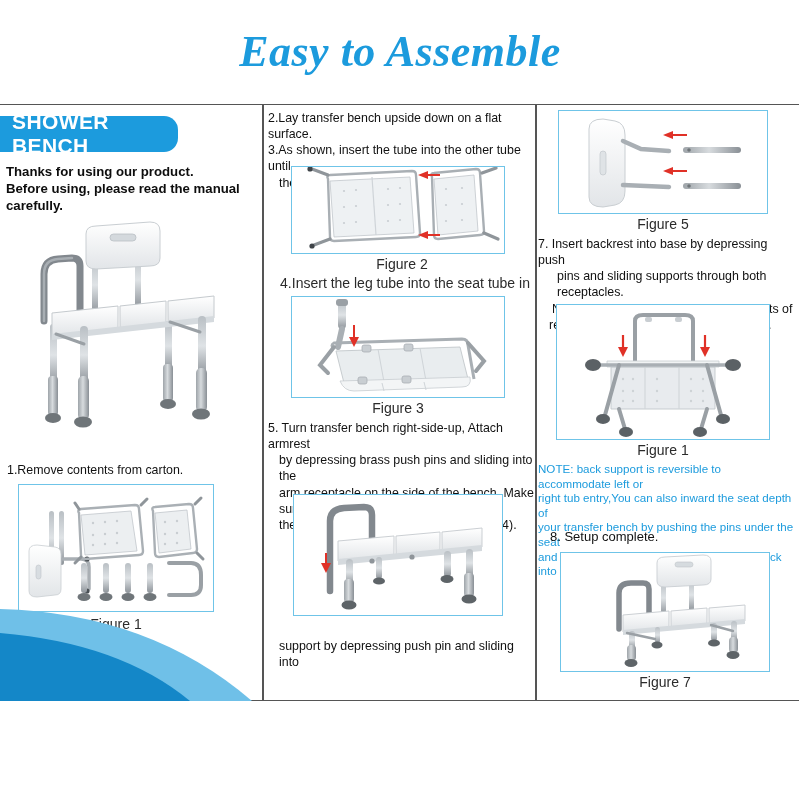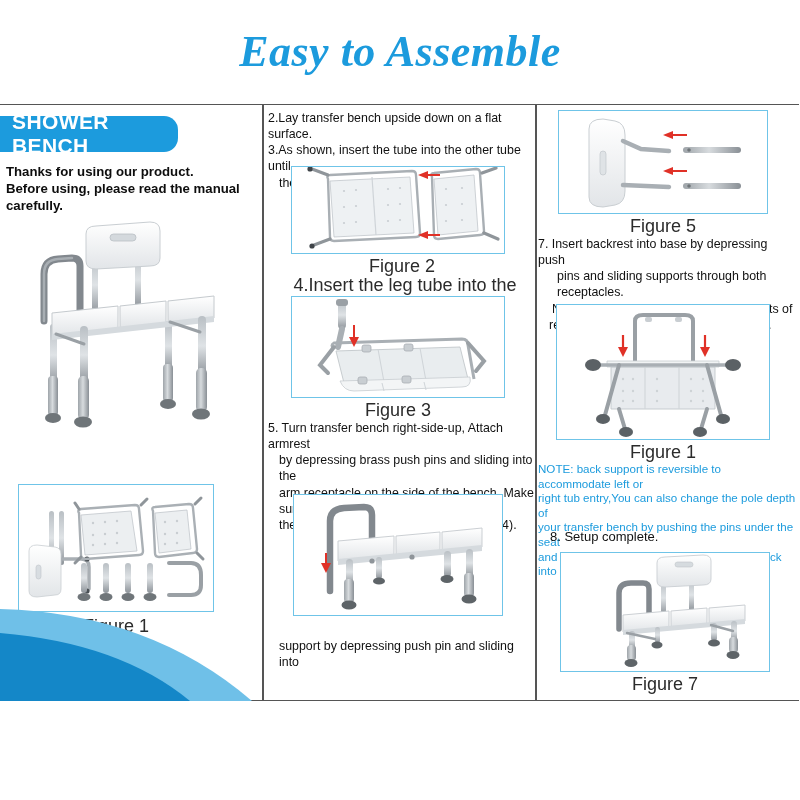--- a/index.html
+++ b/index.html
@@ -102,21 +102,21 @@
     line-height: 1.3;
     color: #111;
   }
   .step-left {
     position: absolute;
     left: 7px; top: 358px;
     width: 250px;
   }
   .caption {
     text-align: center;
-    font-size: 18px;
+    font-size: 14px;
     color: #2b2b2b;
   }
 
   
   .figbox {
     position: absolute;
     border: 1.5px solid #6fc4e8;
     background: #ffffff;
     box-sizing: border-box;
   }
@@ -231,20 +231,21 @@
         <ellipse cx="69" cy="206" rx="9" ry="5.5" fill="#6f7579"></ellipse>
         <rect x="184" y="100" width="8" height="60" rx="4" fill="url(#tubev)"></rect>
         <rect x="182" y="152" width="11" height="44" rx="5" fill="url(#tubeg)"></rect>
         <ellipse cx="187" cy="198" rx="9" ry="5.5" fill="#6f7579"></ellipse>
 
         <path d="M42 118 L70 128" stroke="#9aa0a5" stroke-width="3" stroke-linecap="round"></path>
         <path d="M156 106 L186 116" stroke="#9aa0a5" stroke-width="3" stroke-linecap="round"></path>
       </svg>
     </div>
 
+    <div class="step step-left">1.Remove contents from carton.</div>
 
     <div class="figbox fig1">
       <svg width="193" height="125" viewBox="0 0 193 125">
 
         <rect x="30" y="26" width="5" height="54" rx="2.5" fill="url(#tubev)"></rect>
         <rect x="40" y="26" width="5" height="54" rx="2.5" fill="url(#tubev)"></rect>
 
         <path d="M10 66 Q10 60 18 60 L36 62 Q42 63 42 69 L42 104 Q42 110 36 110 L18 112 Q10 112 10 106 Z" fill="url(#seatg)" stroke="#c9ced2" stroke-width="0.8"></path>
         <rect x="17" y="80" width="5" height="14" rx="2.5" fill="#d8dde1" stroke="#bfc4c9" stroke-width="0.6"></rect>
 
@@ -540,21 +541,21 @@
           <polygon points="66,52 61,42 71,42" stroke="none"></polygon>
           <line x1="148" y1="30" x2="148" y2="44"></line>
           <polygon points="148,52 143,42 153,42" stroke="none"></polygon>
         </g>
       </svg>
     </div>
     <div class="caption cap6">Figure 1</div>
 
     <div class="note">
       <div class="ln">NOTE: back support is reversible to accommodate left or</div>
-      <div class="ln">right tub entry,You can also change the pole depth of</div>
+      <div class="ln">right tub entry,You can also inward the seat depth of</div>
       <div class="ln">your transfer bench by pushing the pins under the seat</div>
       <div class="ln">and  sliding the tubes forward until the pins lock into place.</div>
     </div>
 
     <div class="step right-text-2">8. Setup complete.</div>
 
     <div class="figbox fig7">
       <svg width="207" height="117" viewBox="0 0 207 117">
 
         <rect x="100" y="28" width="5" height="34" rx="2.5" fill="url(#tubev)"></rect>

